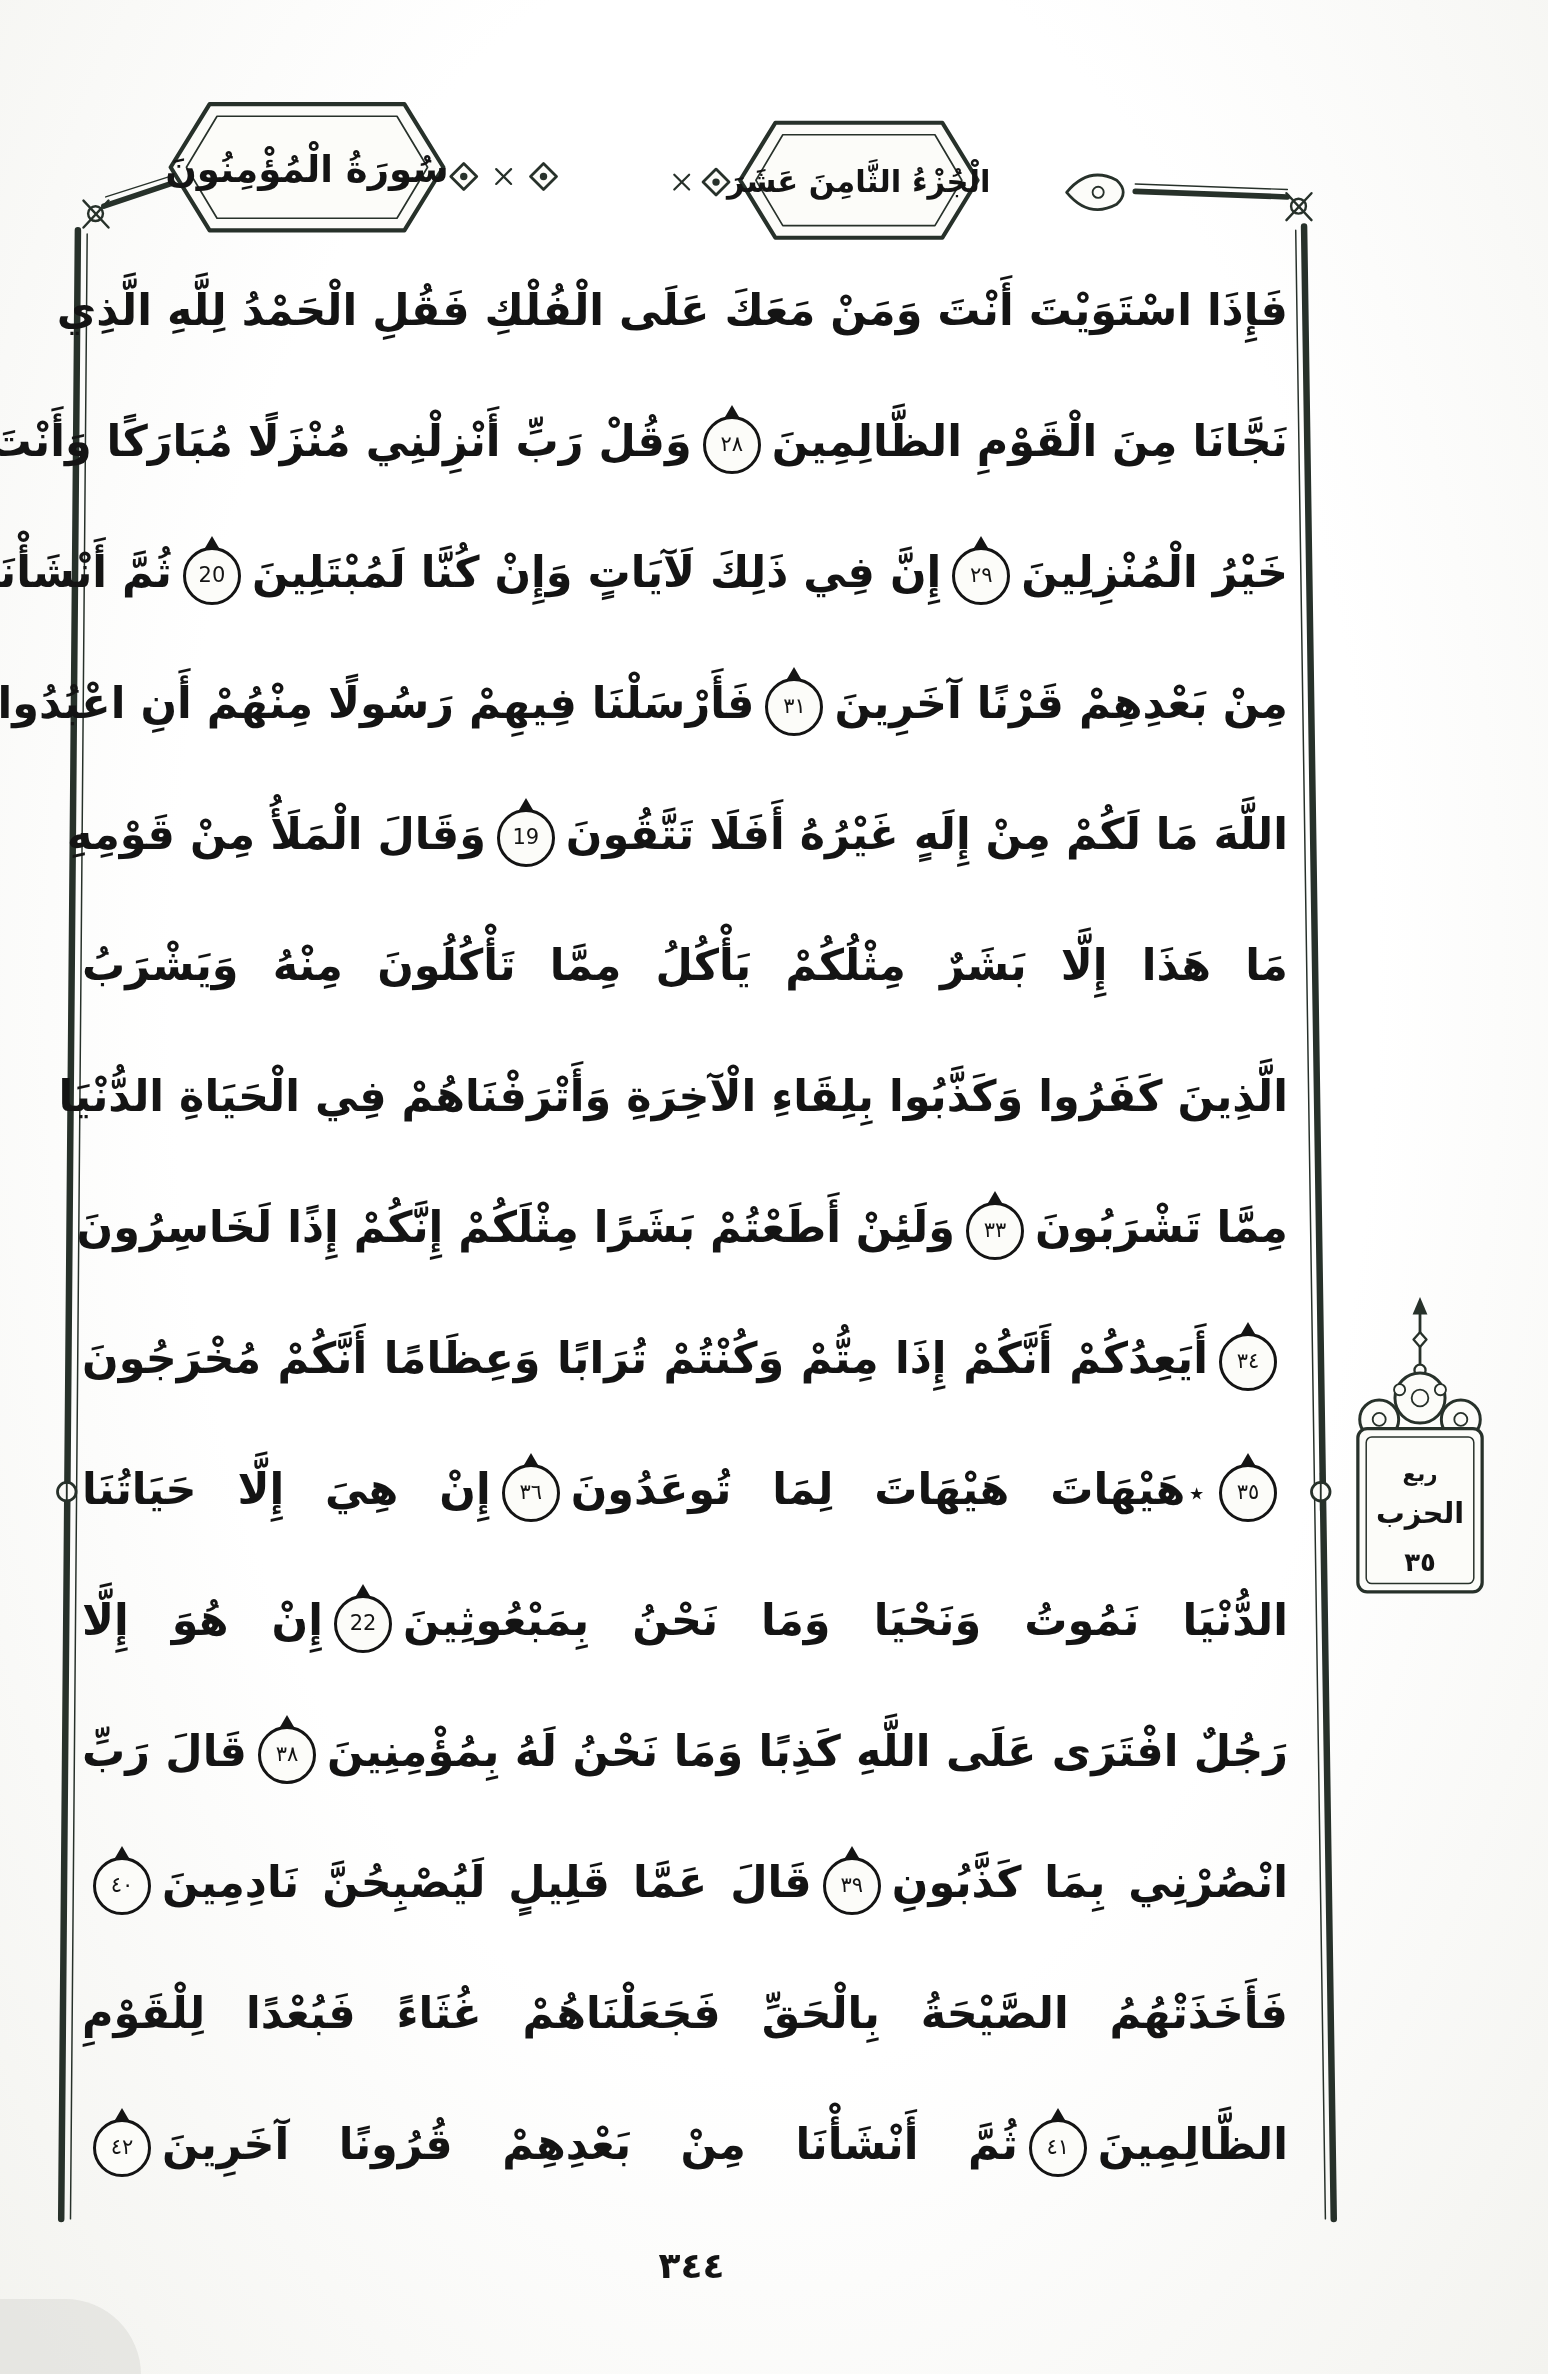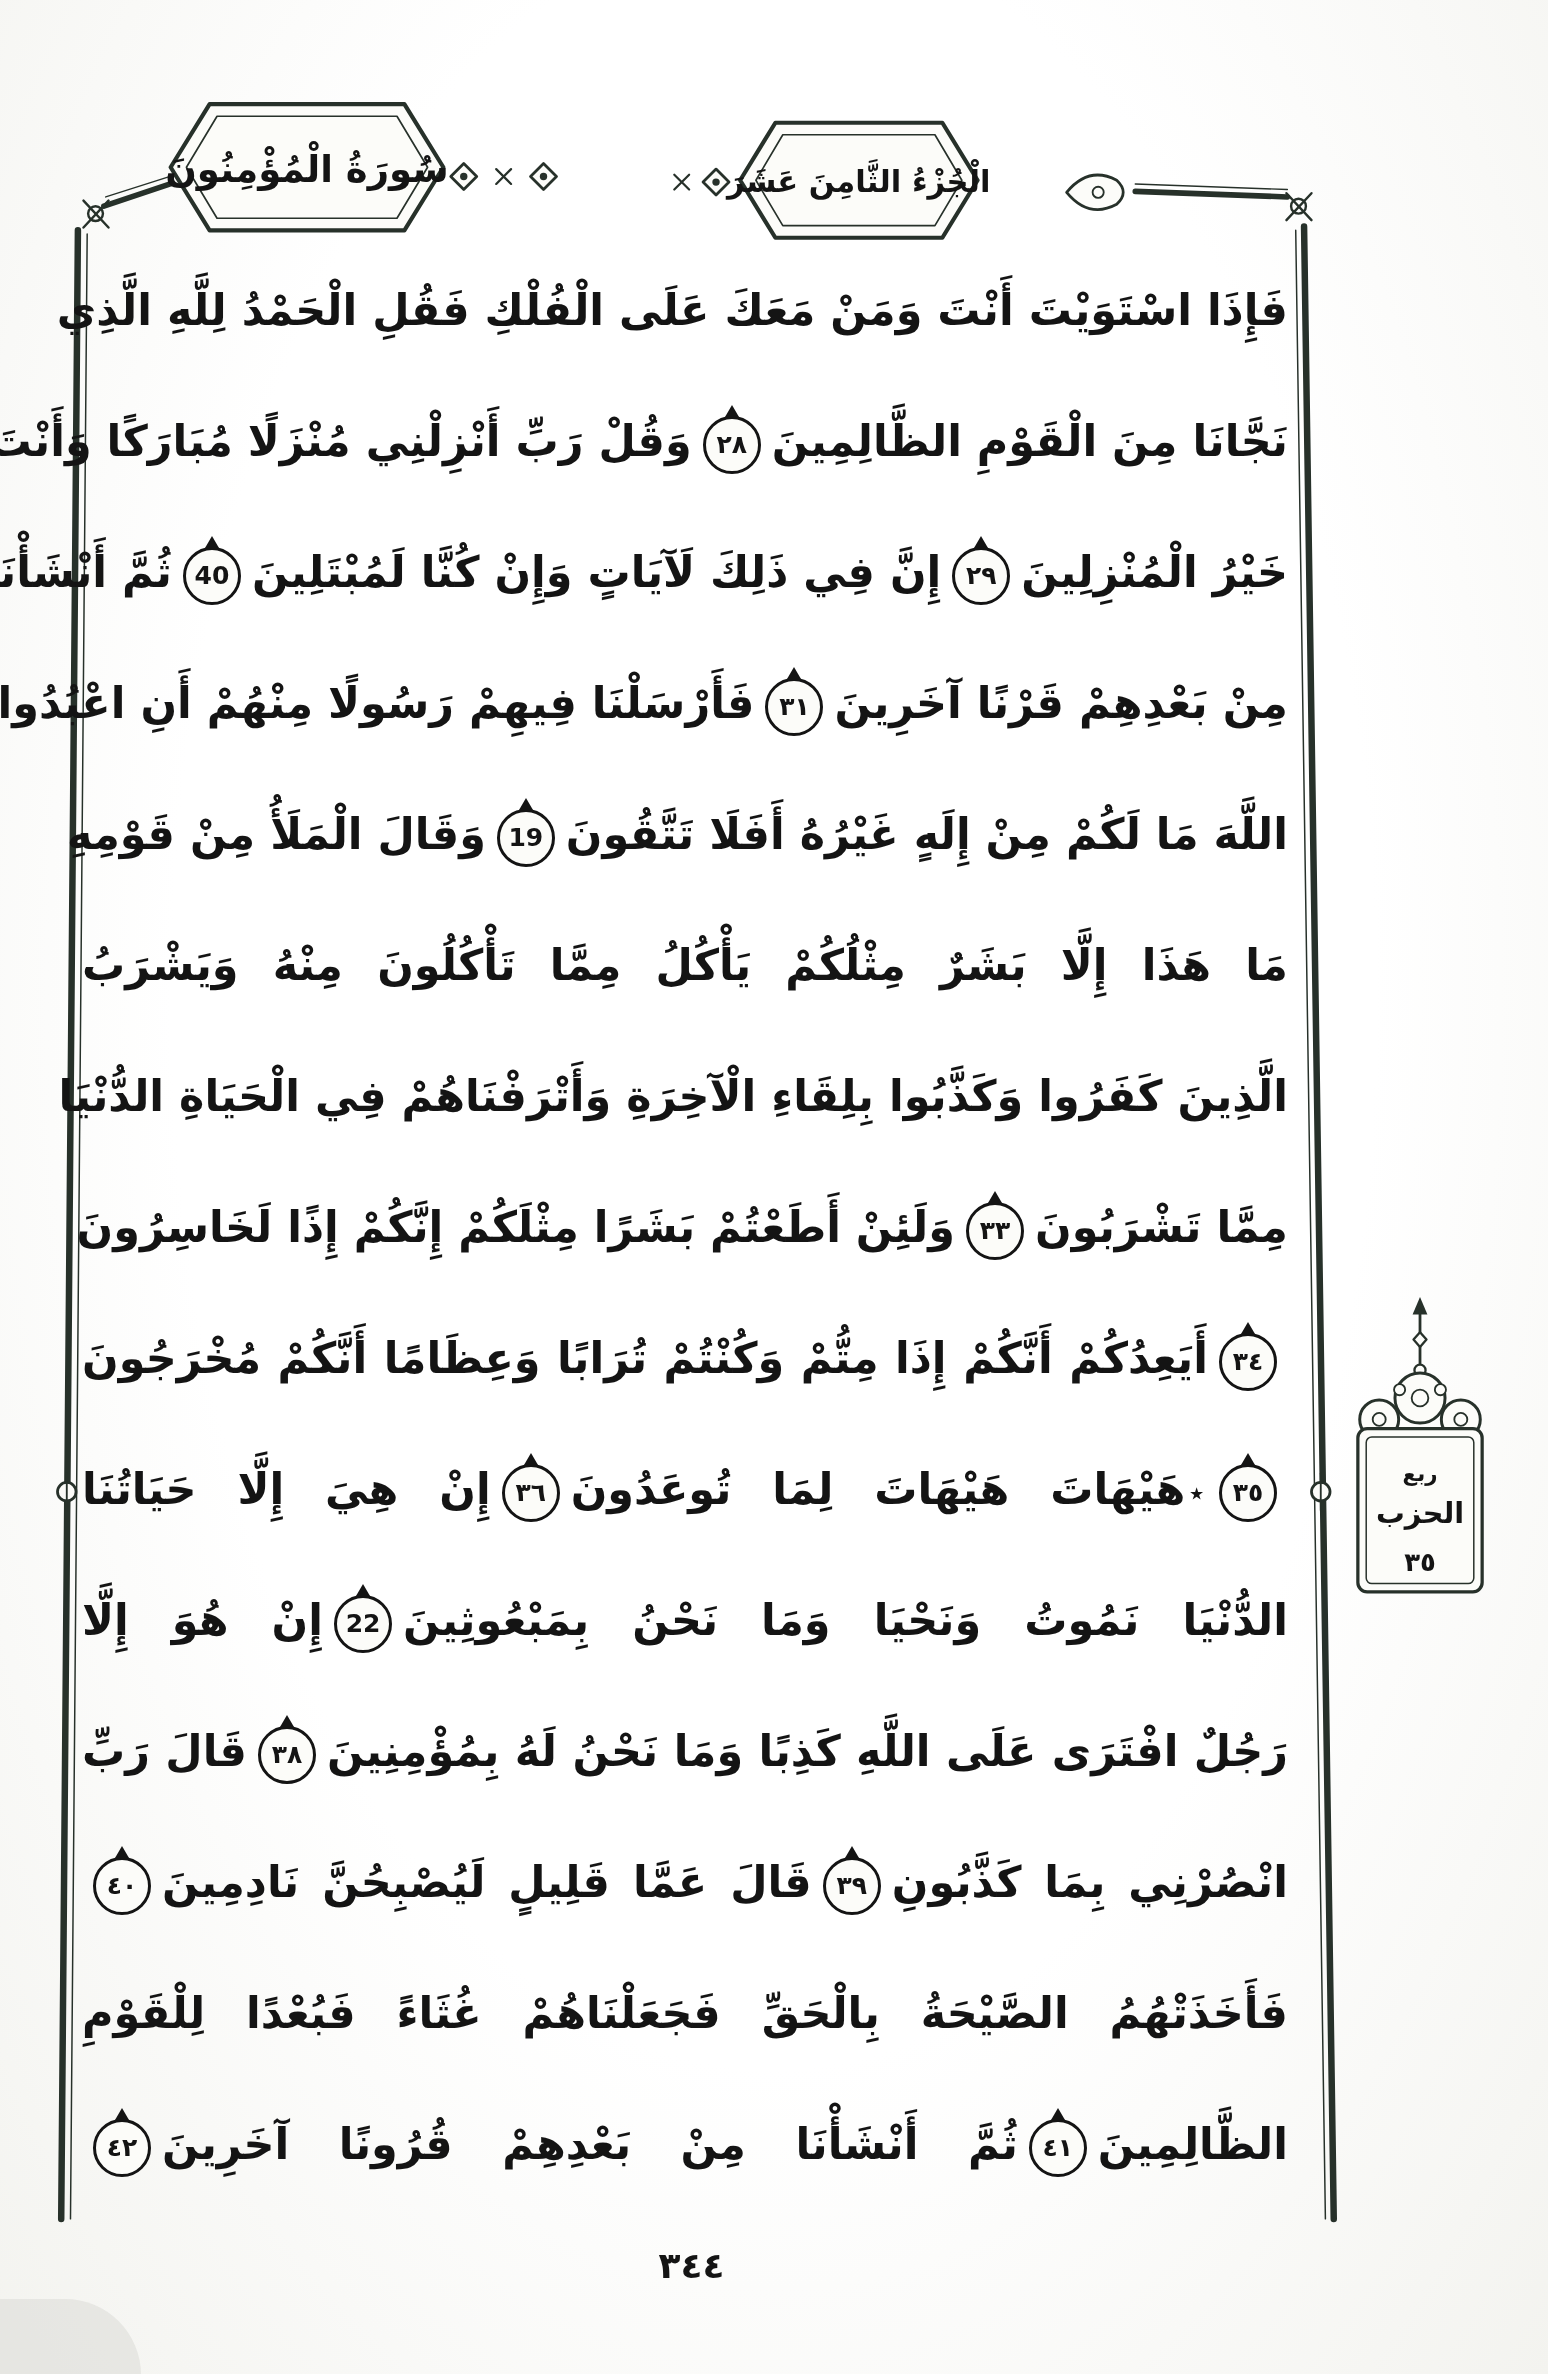--- a/index.html
+++ b/index.html
@@ -19,21 +19,21 @@
   .line{
     height:131px;line-height:131px;white-space:nowrap;
     text-align:justify;text-align-last:justify;-moz-text-align-last:justify;
     font-size:43px;font-weight:bold;color:var(--ink);
     letter-spacing:0px;
   }
   .line .txt{display:inline;}
   .ayah{
     display:inline-flex;align-items:center;justify-content:center;
     width:52px;height:52px;border:3.2px solid var(--ink);border-radius:50%;
-    font-size:25px;font-weight:bold;vertical-align:middle;
+    font-size:21px;font-weight:normal;vertical-align:middle;
     margin:0 11px;position:relative;background:var(--paper);
   }
   .ayah::before{
     content:"";position:absolute;top:-14px;left:50%;transform:translateX(-50%);
     border-left:7.4px solid transparent;border-right:7.4px solid transparent;
     border-bottom:12px solid var(--ink);
   }
   .rub-star{font-size:28px;margin:0 3.7px;vertical-align:middle;}
   
   .page-number{
@@ -138,21 +138,21 @@
   <text x="331" y="196" text-anchor="middle" font-size="40">سُورَةُ الْمُؤْمِنُونَ</text>
   <text x="926" y="207" text-anchor="middle" font-size="33">الْجُزْءُ الثَّامِنَ عَشَرَ</text>
   <text x="1531" y="1596" text-anchor="middle" font-size="23">ربع</text>
   <text x="1531" y="1642" text-anchor="middle" font-size="31">الحزب</text>
   <text x="1531" y="1694" text-anchor="middle" font-size="28">٣٥</text>
 </svg>
 
 <div class="text-block">
     <div class="line"><span class="txt">فَإِذَا اسْتَوَيْتَ أَنْتَ وَمَنْ مَعَكَ عَلَى الْفُلْكِ فَقُلِ الْحَمْدُ لِلَّهِ الَّذِي</span></div>
     <div class="line"><span class="txt">نَجَّانَا مِنَ الْقَوْمِ الظَّالِمِينَ</span><span class="ayah">٢٨</span><span class="txt">وَقُلْ رَبِّ أَنْزِلْنِي مُنْزَلًا مُبَارَكًا وَأَنْتَ</span></div>
-    <div class="line"><span class="txt">خَيْرُ الْمُنْزِلِينَ</span><span class="ayah">٢٩</span><span class="txt">إِنَّ فِي ذَلِكَ لَآيَاتٍ وَإِنْ كُنَّا لَمُبْتَلِينَ</span><span class="ayah">40</span><span class="txt">ثُمَّ أَنْشَأْنَا</span></div>
+    <div class="line"><span class="txt">خَيْرُ الْمُنْزِلِينَ</span><span class="ayah">٢٩</span><span class="txt">إِنَّ فِي ذَلِكَ لَآيَاتٍ وَإِنْ كُنَّا لَمُبْتَلِينَ</span><span class="ayah">20</span><span class="txt">ثُمَّ أَنْشَأْنَا</span></div>
     <div class="line"><span class="txt">مِنْ بَعْدِهِمْ قَرْنًا آخَرِينَ</span><span class="ayah">٣١</span><span class="txt">فَأَرْسَلْنَا فِيهِمْ رَسُولًا مِنْهُمْ أَنِ اعْبُدُوا</span></div>
     <div class="line"><span class="txt">اللَّهَ مَا لَكُمْ مِنْ إِلَهٍ غَيْرُهُ أَفَلَا تَتَّقُونَ</span><span class="ayah">19</span><span class="txt">وَقَالَ الْمَلَأُ مِنْ قَوْمِهِ</span></div>
     <div class="line"><span class="txt">مَا هَذَا إِلَّا بَشَرٌ مِثْلُكُمْ يَأْكُلُ مِمَّا تَأْكُلُونَ مِنْهُ وَيَشْرَبُ</span></div>
     <div class="line"><span class="txt">الَّذِينَ كَفَرُوا وَكَذَّبُوا بِلِقَاءِ الْآخِرَةِ وَأَتْرَفْنَاهُمْ فِي الْحَيَاةِ الدُّنْيَا</span></div>
     <div class="line"><span class="txt">مِمَّا تَشْرَبُونَ</span><span class="ayah">٣٣</span><span class="txt">وَلَئِنْ أَطَعْتُمْ بَشَرًا مِثْلَكُمْ إِنَّكُمْ إِذًا لَخَاسِرُونَ</span></div>
     <div class="line"><span class="ayah">٣٤</span><span class="txt">أَيَعِدُكُمْ أَنَّكُمْ إِذَا مِتُّمْ وَكُنْتُمْ تُرَابًا وَعِظَامًا أَنَّكُمْ مُخْرَجُونَ</span></div>
     <div class="line"><span class="ayah">٣٥</span><span class="rub-star">٭</span><span class="txt">هَيْهَاتَ هَيْهَاتَ لِمَا تُوعَدُونَ</span><span class="ayah">٣٦</span><span class="txt">إِنْ هِيَ إِلَّا حَيَاتُنَا</span></div>
     <div class="line"><span class="txt">الدُّنْيَا نَمُوتُ وَنَحْيَا وَمَا نَحْنُ بِمَبْعُوثِينَ</span><span class="ayah">22</span><span class="txt">إِنْ هُوَ إِلَّا</span></div>
     <div class="line"><span class="txt">رَجُلٌ افْتَرَى عَلَى اللَّهِ كَذِبًا وَمَا نَحْنُ لَهُ بِمُؤْمِنِينَ</span><span class="ayah">٣٨</span><span class="txt">قَالَ رَبِّ</span></div>
     <div class="line"><span class="txt">انْصُرْنِي بِمَا كَذَّبُونِ</span><span class="ayah">٣٩</span><span class="txt">قَالَ عَمَّا قَلِيلٍ لَيُصْبِحُنَّ نَادِمِينَ</span><span class="ayah">٤٠</span></div>

